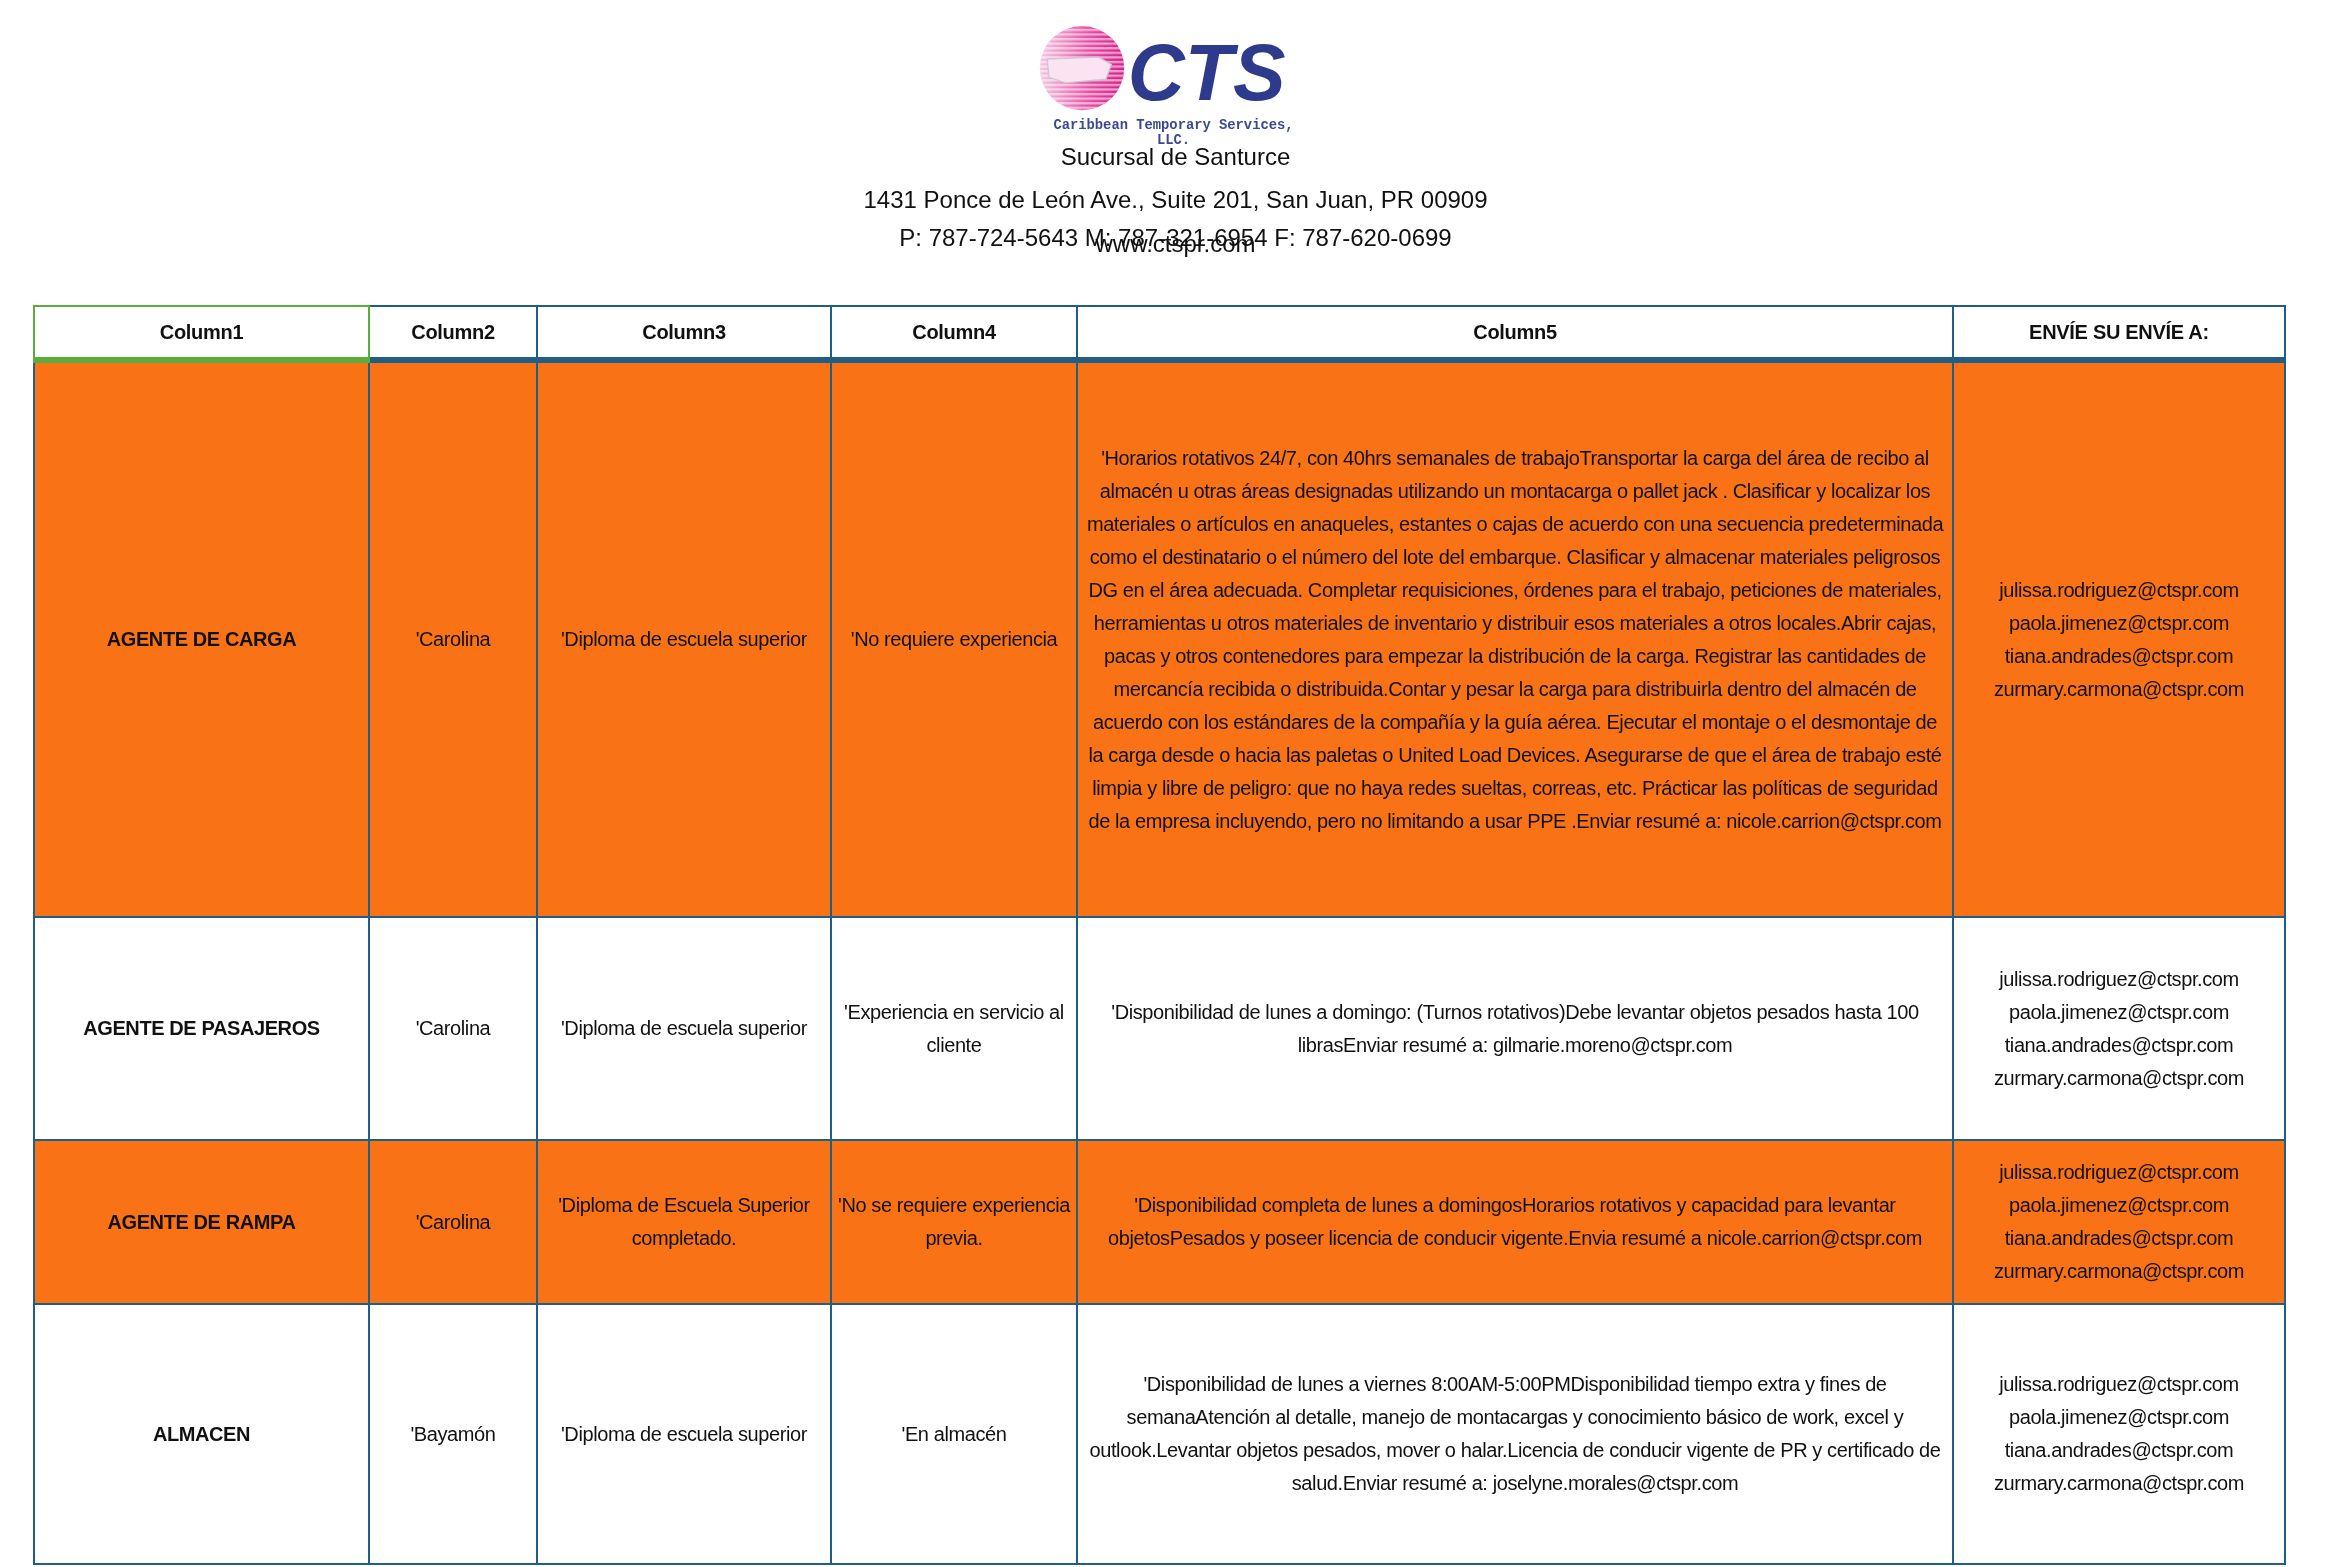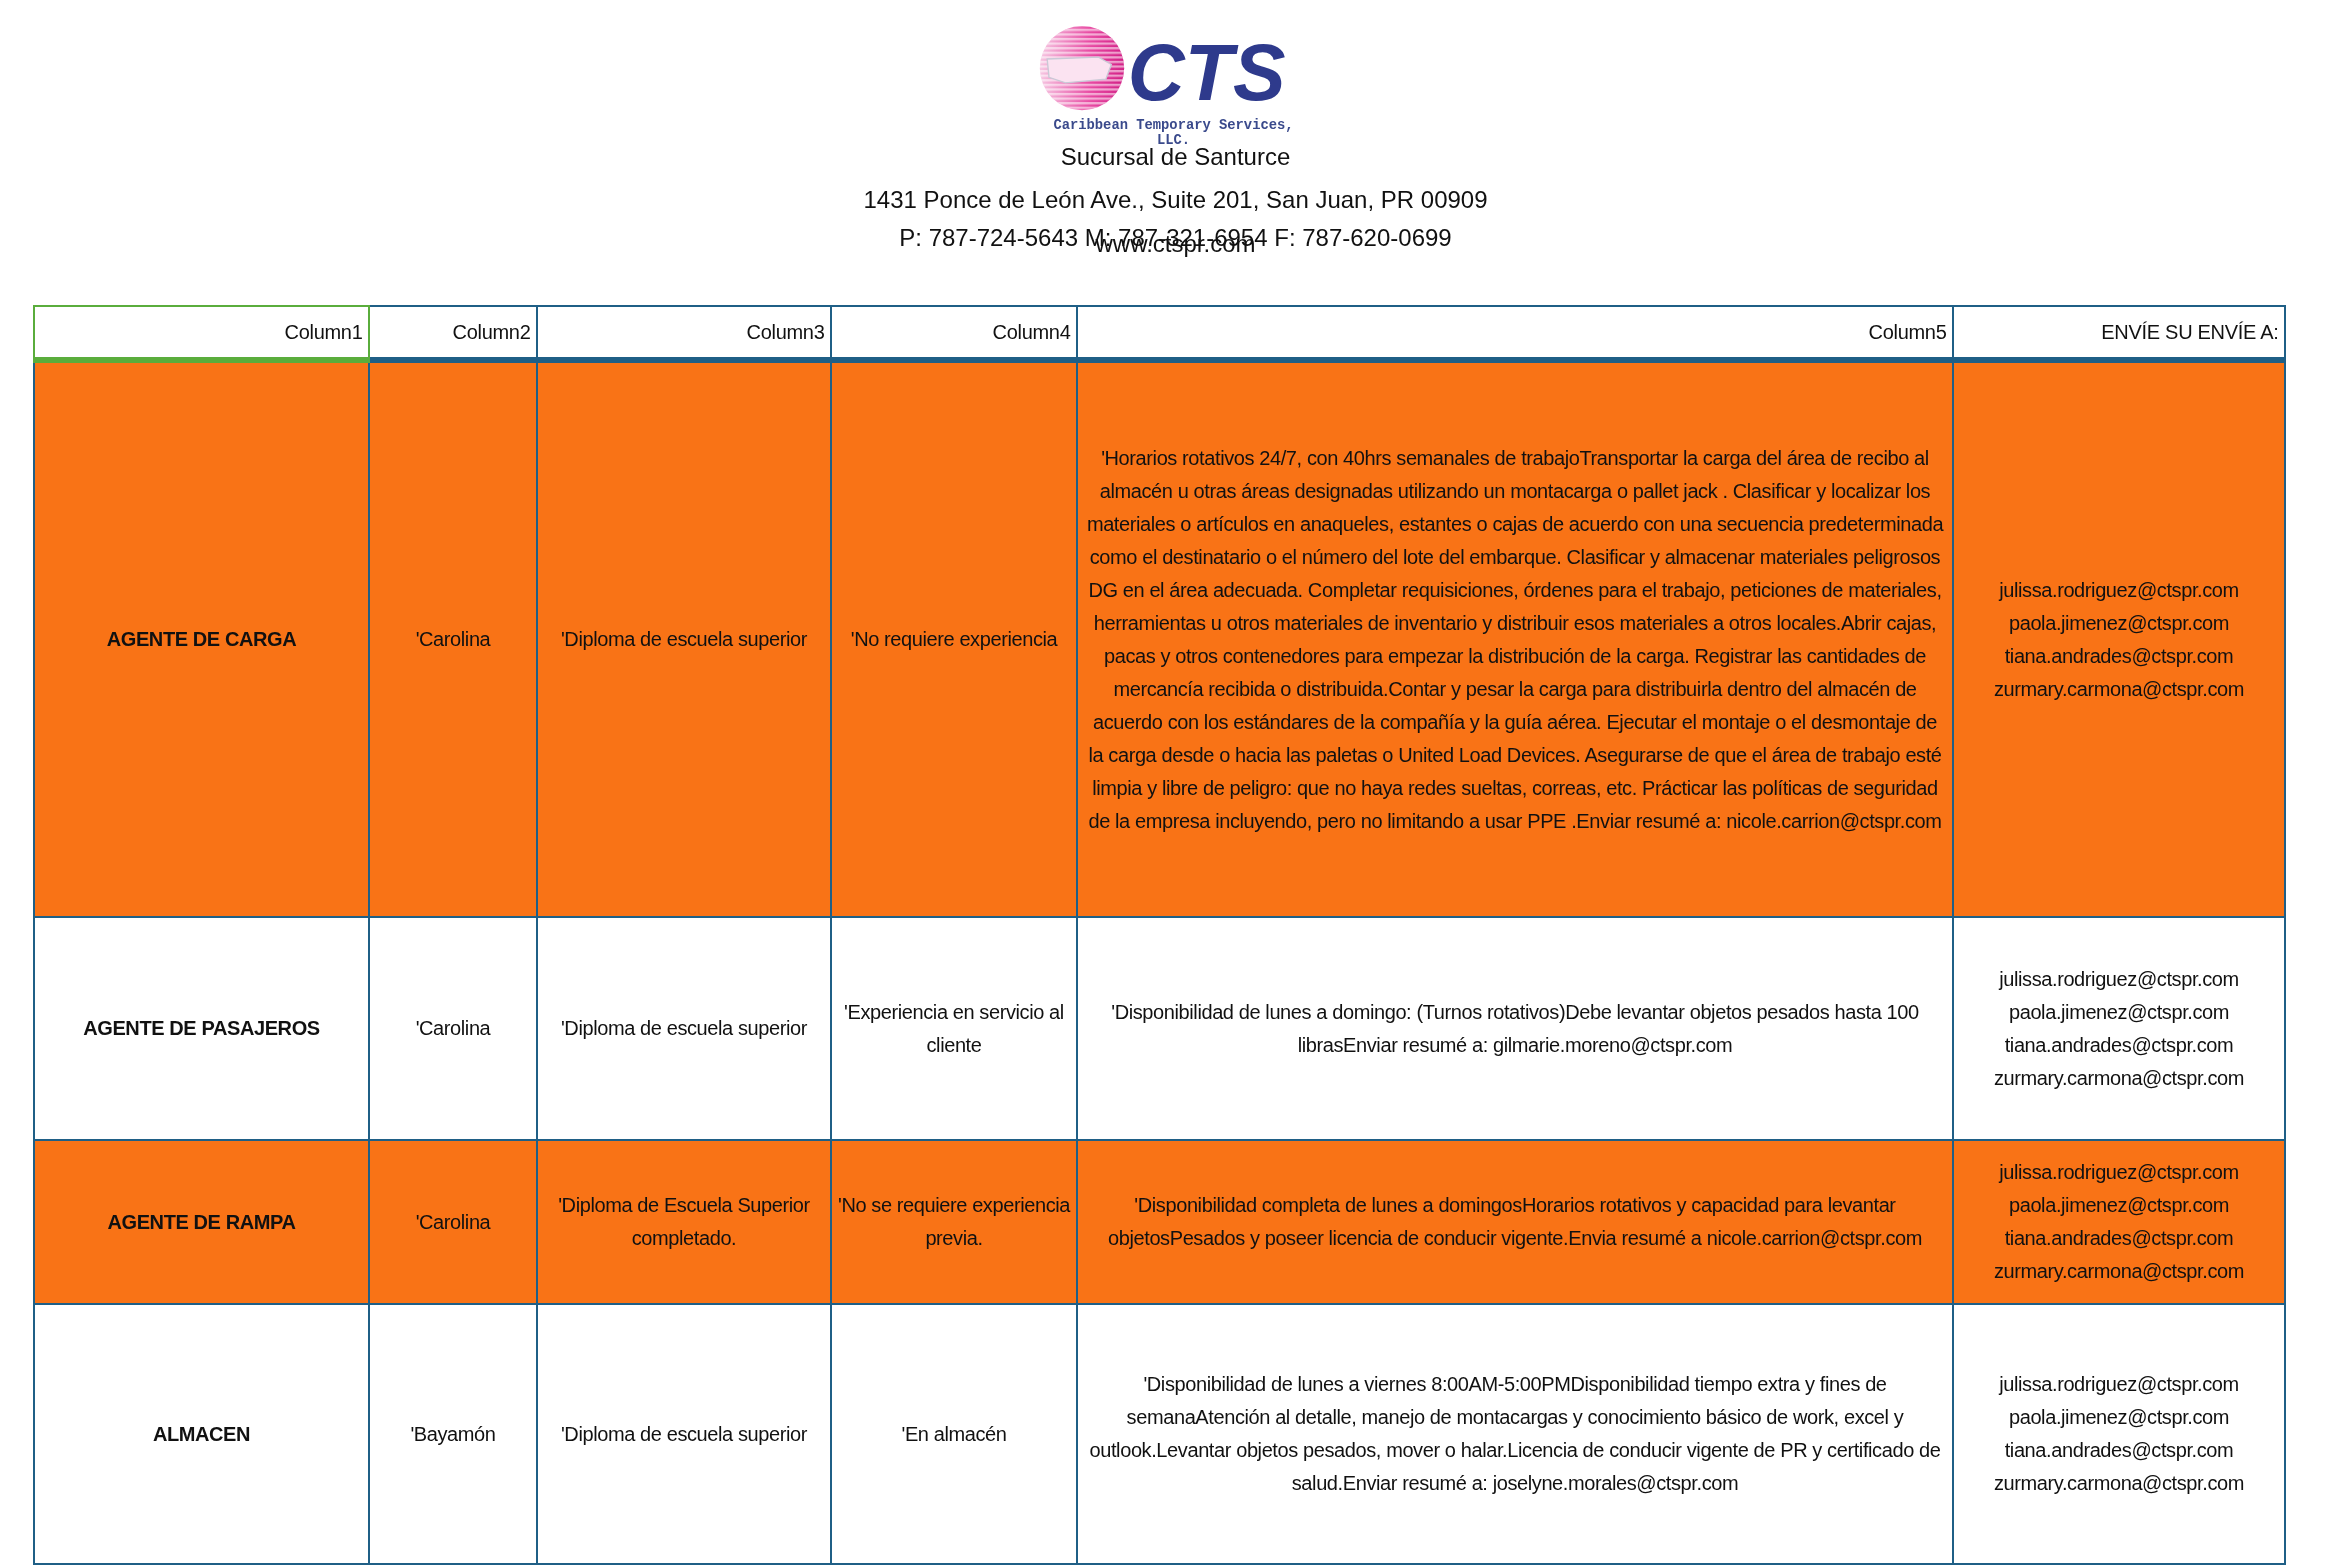--- a/index.html
+++ b/index.html
@@ -5,21 +5,21 @@
   html, body { margin:0; padding:0; background:#ffffff; }
   body { width:2351px; height:1568px; position:relative; overflow:hidden;
          font-family:"Liberation Sans", sans-serif; color:#111; }
   .logo { position:absolute; left:1038px; top:24px; width:275px; height:110px; }
   .logo svg { display:block; }
   .logo-sub { position:absolute; left:1045px; top:118px; width:257px; text-align:center;
               font-family:Liberation Mono, monospace; font-weight:bold; font-size:13.8px; color:#3a4a8c; }
   .addr { position:absolute; left:0; width:2351px; text-align:center; font-size:24px; color:#111; }
   table.jobs { position:absolute; left:33px; top:305px; width:2251px; border-collapse:collapse; table-layout:fixed; }
   table.jobs th, table.jobs td { border:2.8px solid #1f5f86; text-align:center; vertical-align:middle; padding:0 5.5px; }
-  table.jobs th { height:50px; background:#fff; font-weight:normal; font-size:20px; letter-spacing:-0.3px; border-bottom:6.4px solid #1f5f86;text-align:right; }
+  table.jobs th { height:50px; background:#fff; font-weight:bold; font-size:20px; letter-spacing:-0.3px; border-bottom:6.4px solid #1f5f86; }
   table.jobs th.first { border:2.8px solid #5aad3c; border-bottom:6.4px solid #5aad3c; }
   table.jobs td { font-size:20px; line-height:33px; letter-spacing:-0.4px; }
   tr.band td { background:#f97316; }
   td.title { font-weight:bold; }
   td.desc { font-size:20px; }
   .email { display:block; }
 </style>
 </head>
 <body>
 

